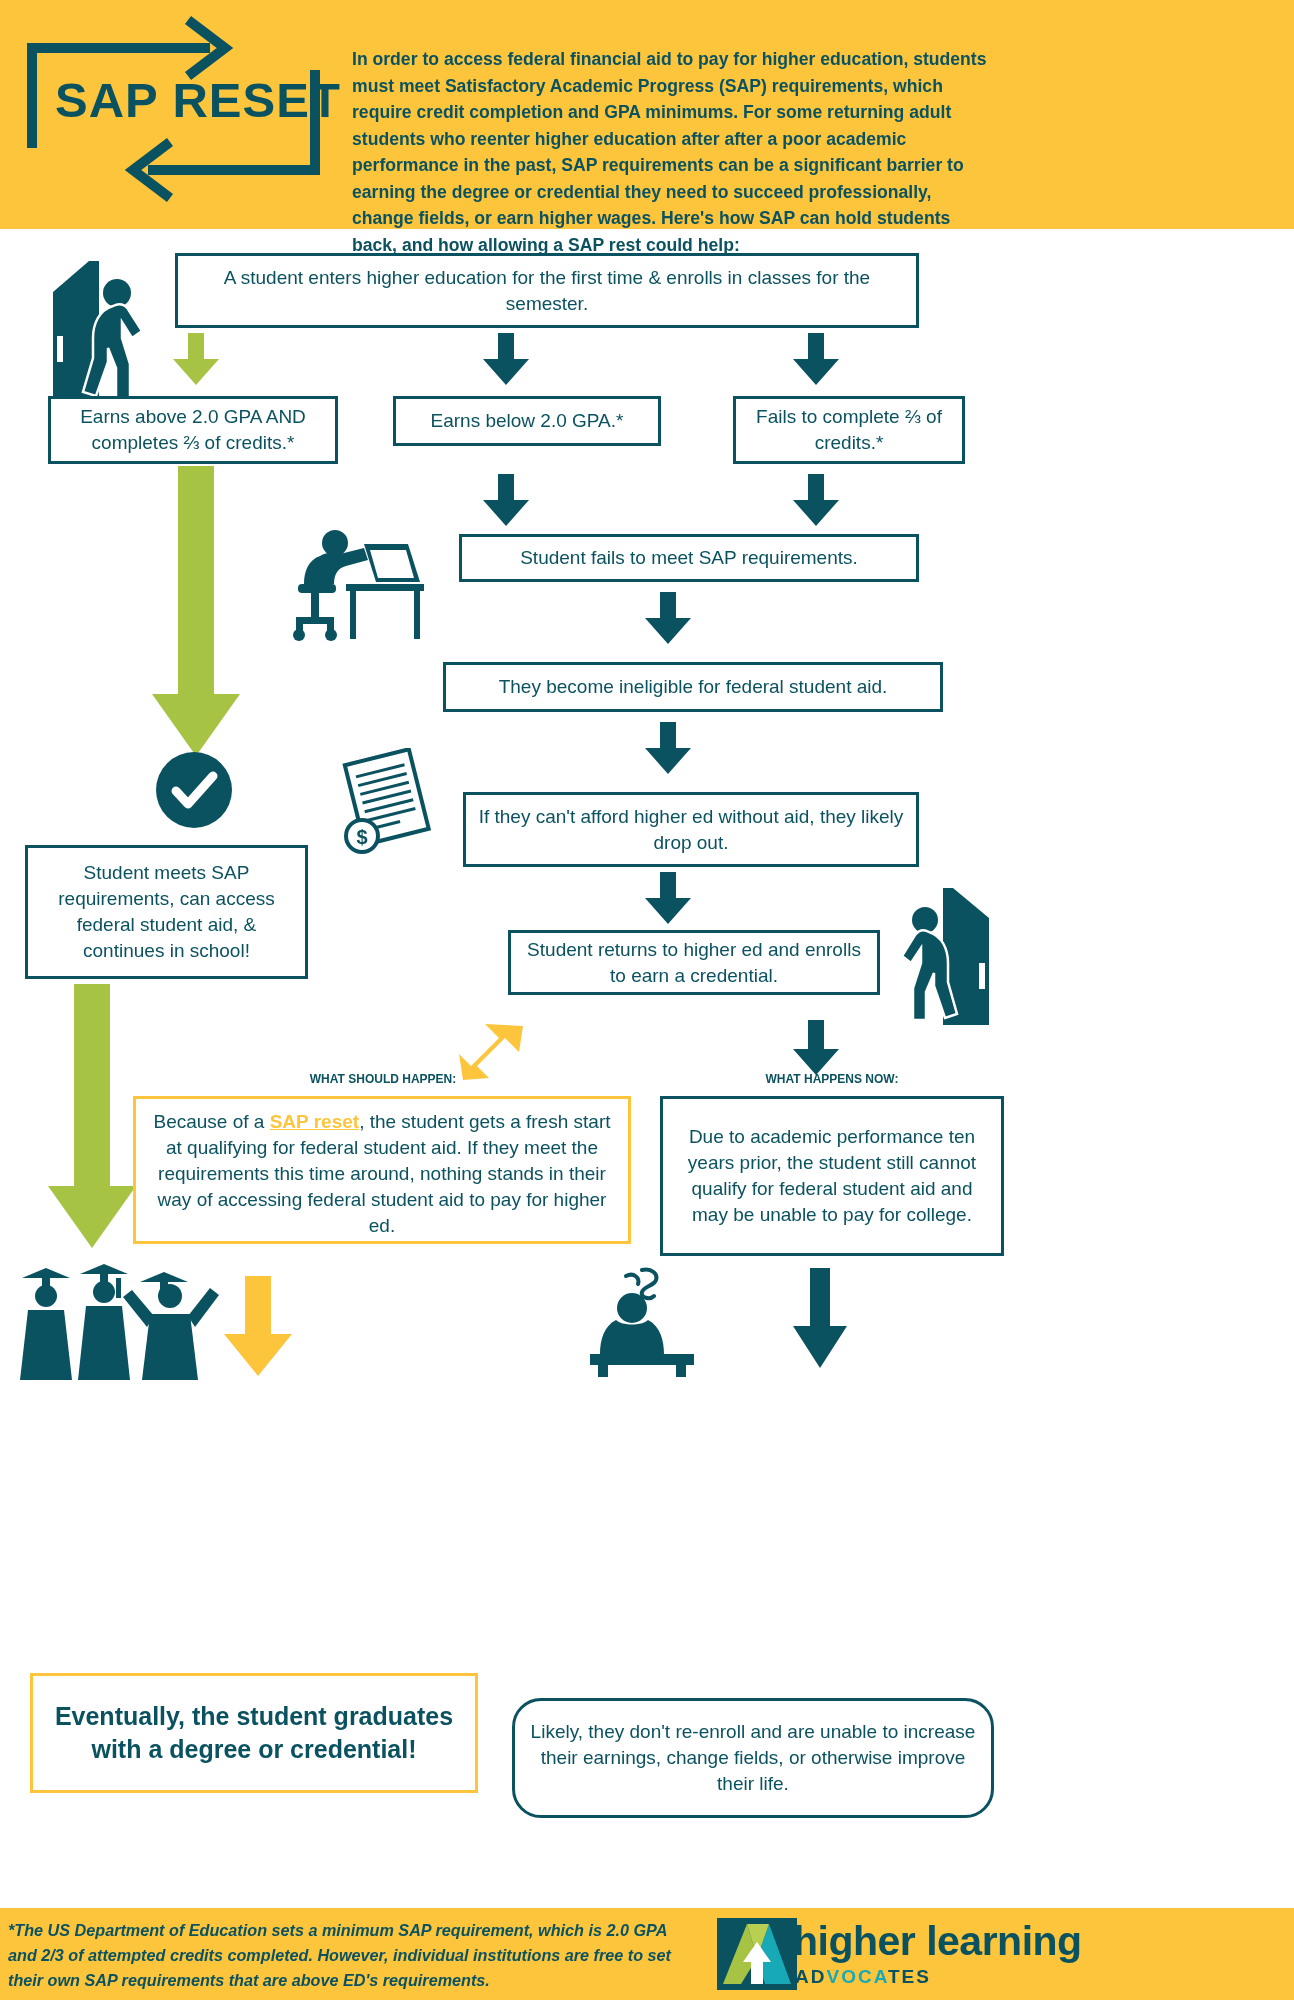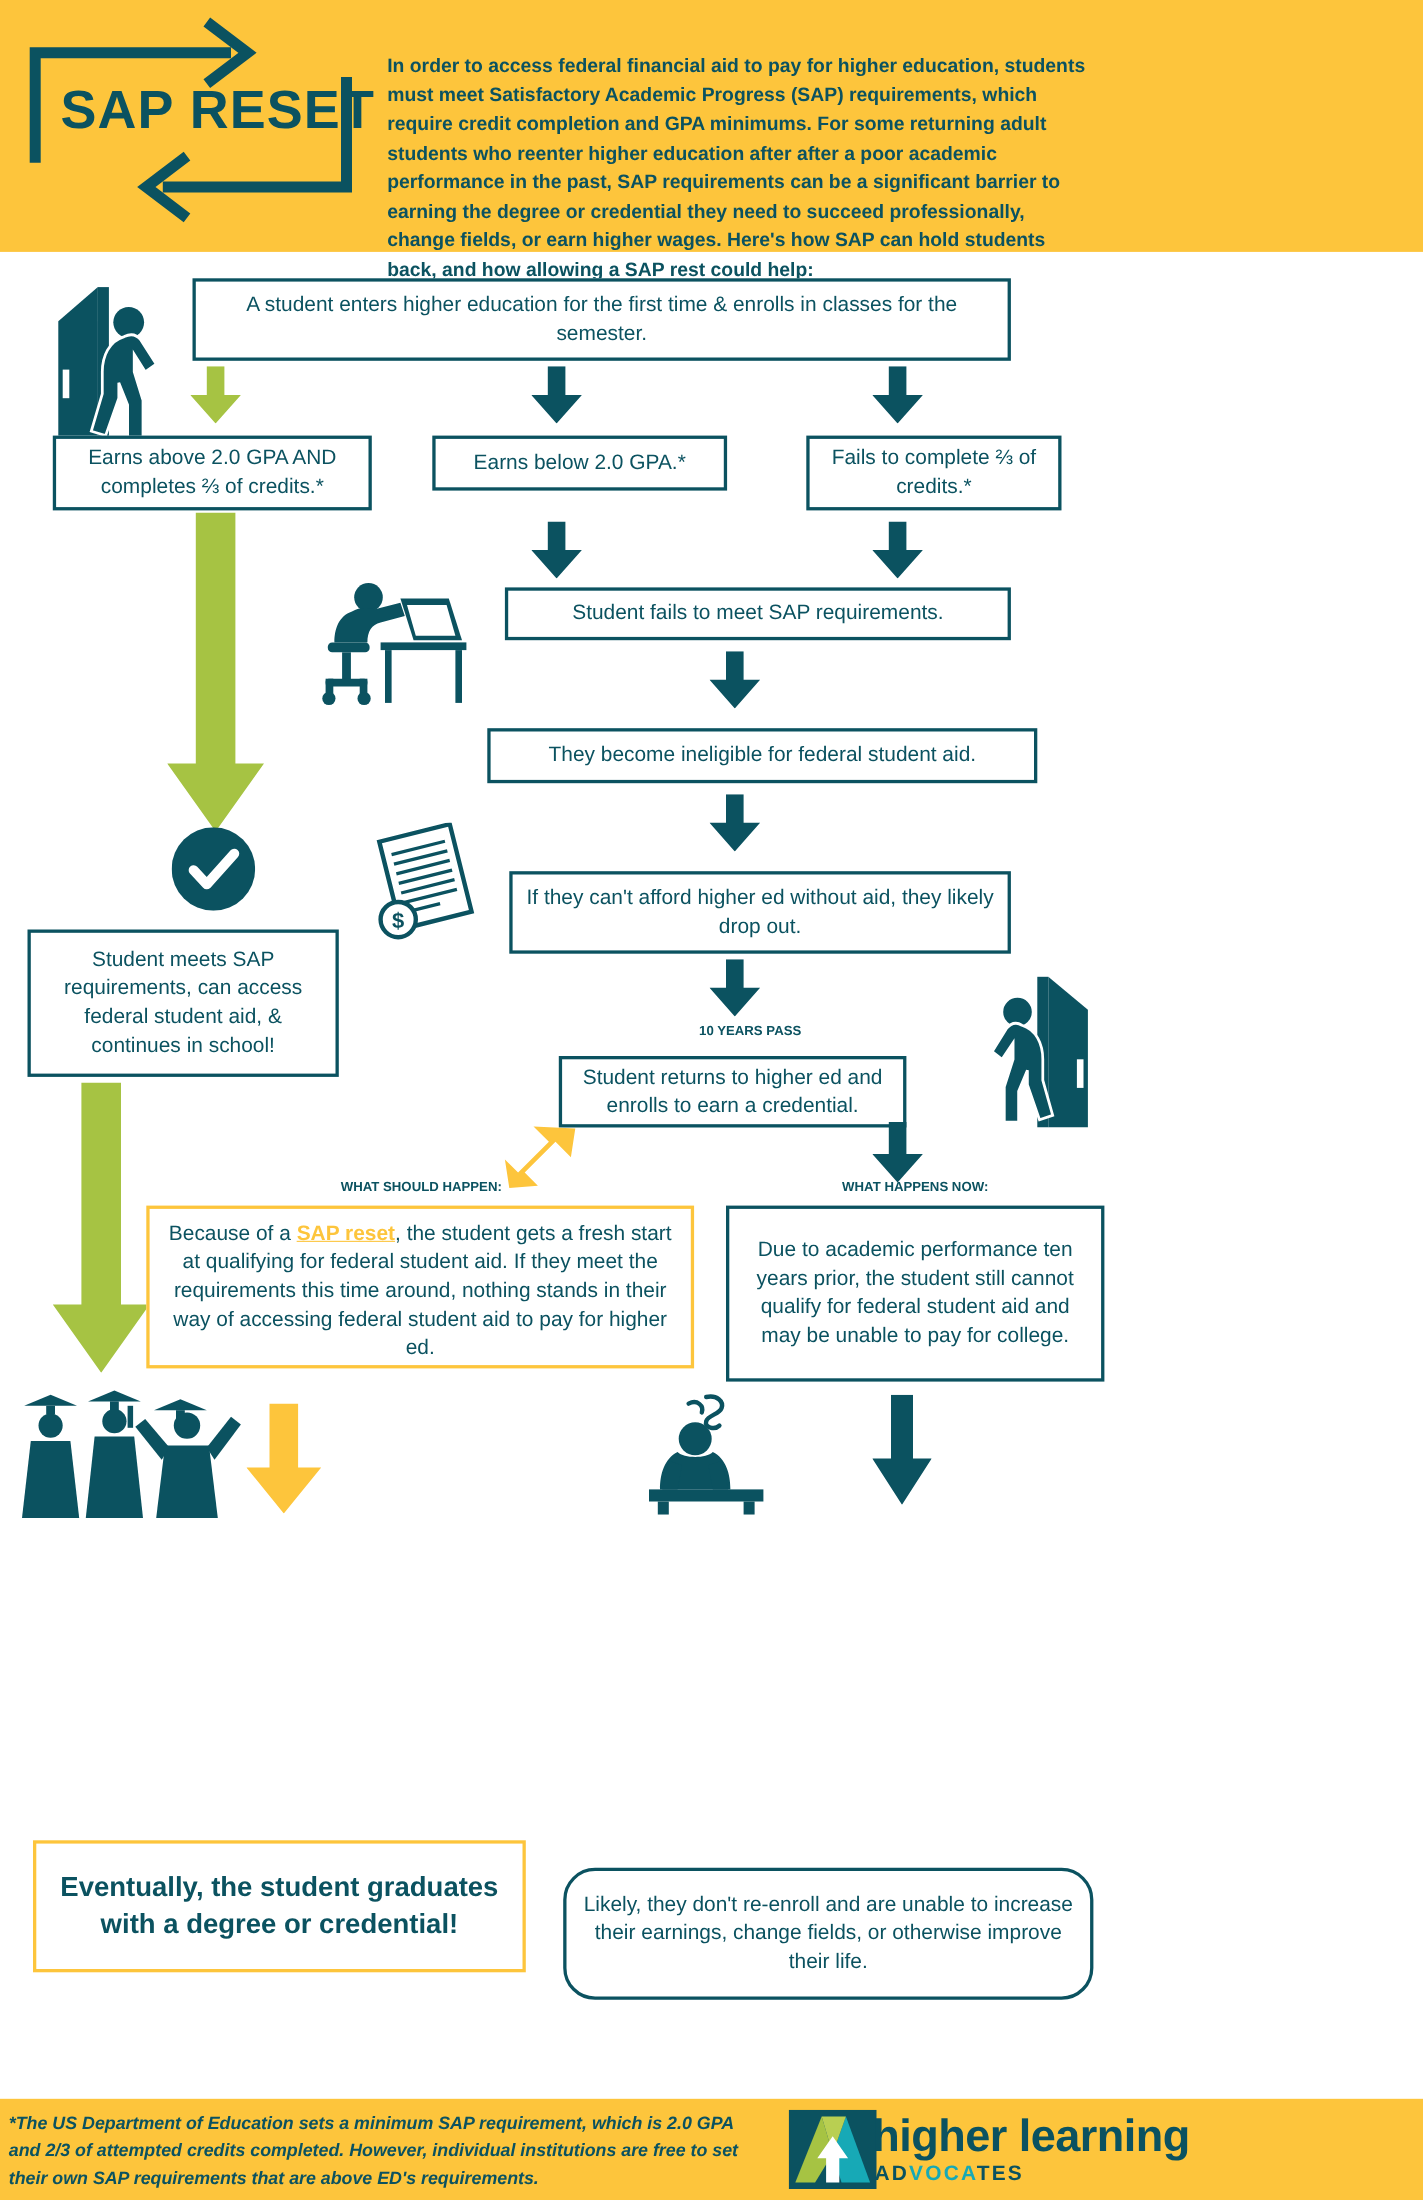--- a/index.html
+++ b/index.html
@@ -285,21 +285,21 @@
   <div class="box" style="left:25px; top:845px; width:283px; height:134px;">Student meets SAP requirements, can access federal student aid, &amp; continues in school!</div>
 
   <div class="arrow" style="left:48px; top:984px;">
     <svg width="88" height="264" viewBox="0 0 88 264">
       <polygon points="26,0 62,0 62,202 88,202 44,264 0,202 26,202" fill="#A6C343"></polygon>
     </svg>
   </div>
 
   <div class="caption" style="left:508px; top:930px; width:348px;">10 YEARS PASS</div>
 
-  <div class="box" style="left:508px; top:960px; width:316px; height:65px;">Student returns to higher ed and enrolls to earn a credential.</div>
+  <div class="box" style="left:508px; top:930px; width:372px; height:65px;">Student returns to higher ed and enrolls to earn a credential.</div>
 
   <div class="icon" style="left:885px; top:880px;">
     <svg width="112" height="145" viewBox="0 0 112 145">
       <rect x="58" y="8" width="10" height="137" fill="#0B5260"></rect>
       <polygon points="68,8 104,38 104,145 68,145" fill="#0B5260"></polygon>
       <rect x="94" y="83" width="6" height="26" fill="#ffffff"></rect>
       <g fill="#0B5260">
         <circle cx="40" cy="40" r="13"></circle>
         <path d="M44 52 c13 4 19 17 19 31 l0 19 l9 32 l-12 4 l-11 -32 l0 -13 l-8 19 l0 28 l-13 0 l0 -32 l8 -25 l0 -15 l-10 15 l-9 -7 l13 -21 c4 -5 9 -6 14 -3 z"></path>
       </g>

